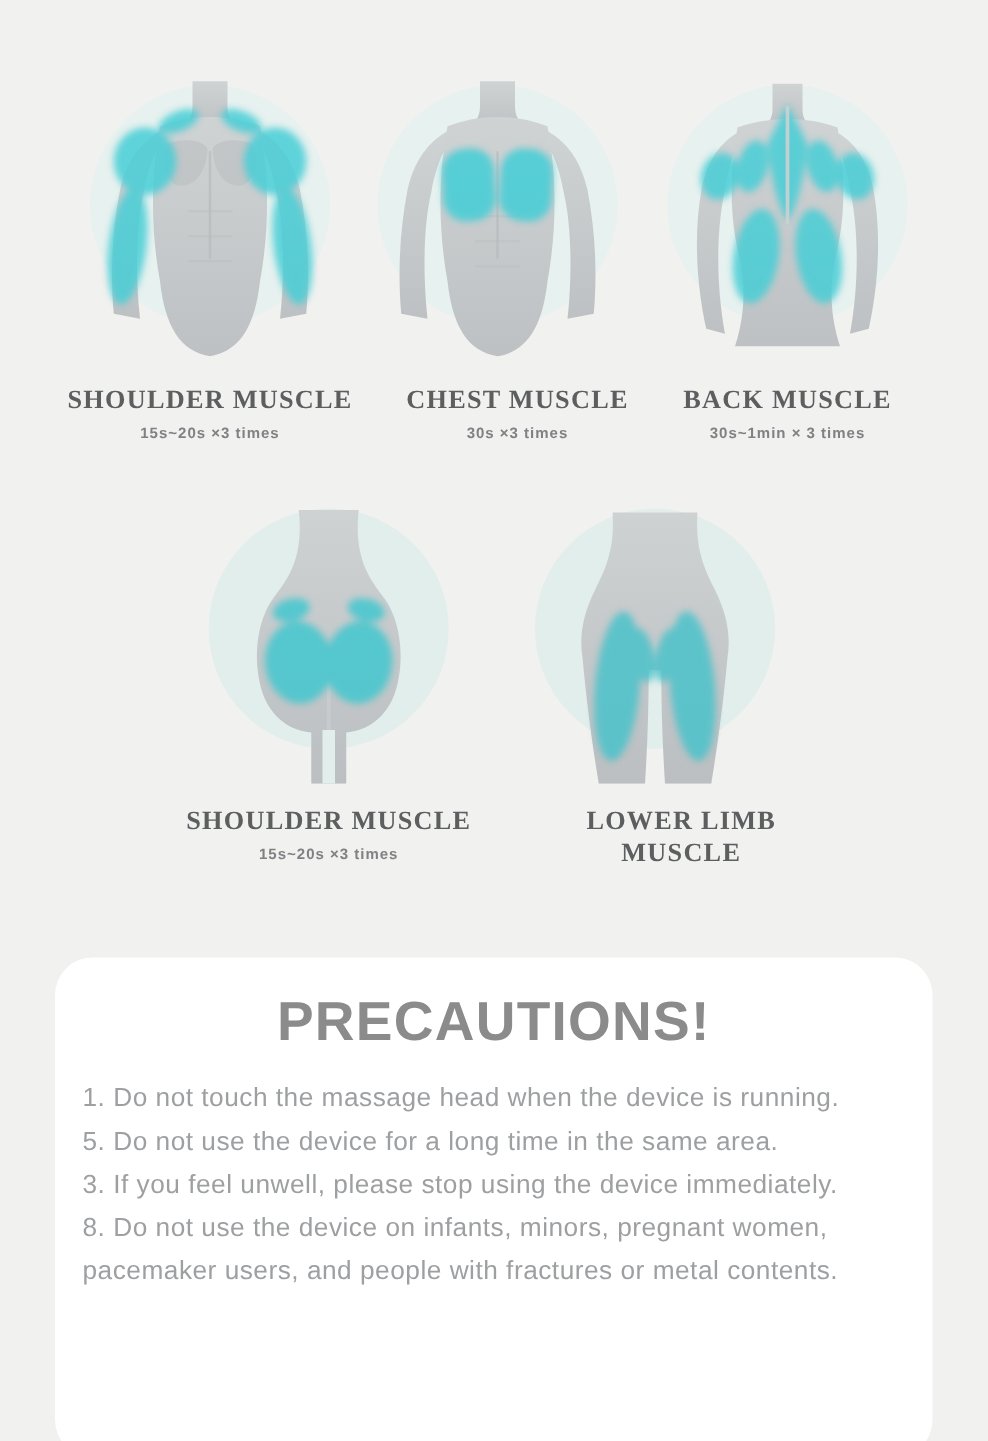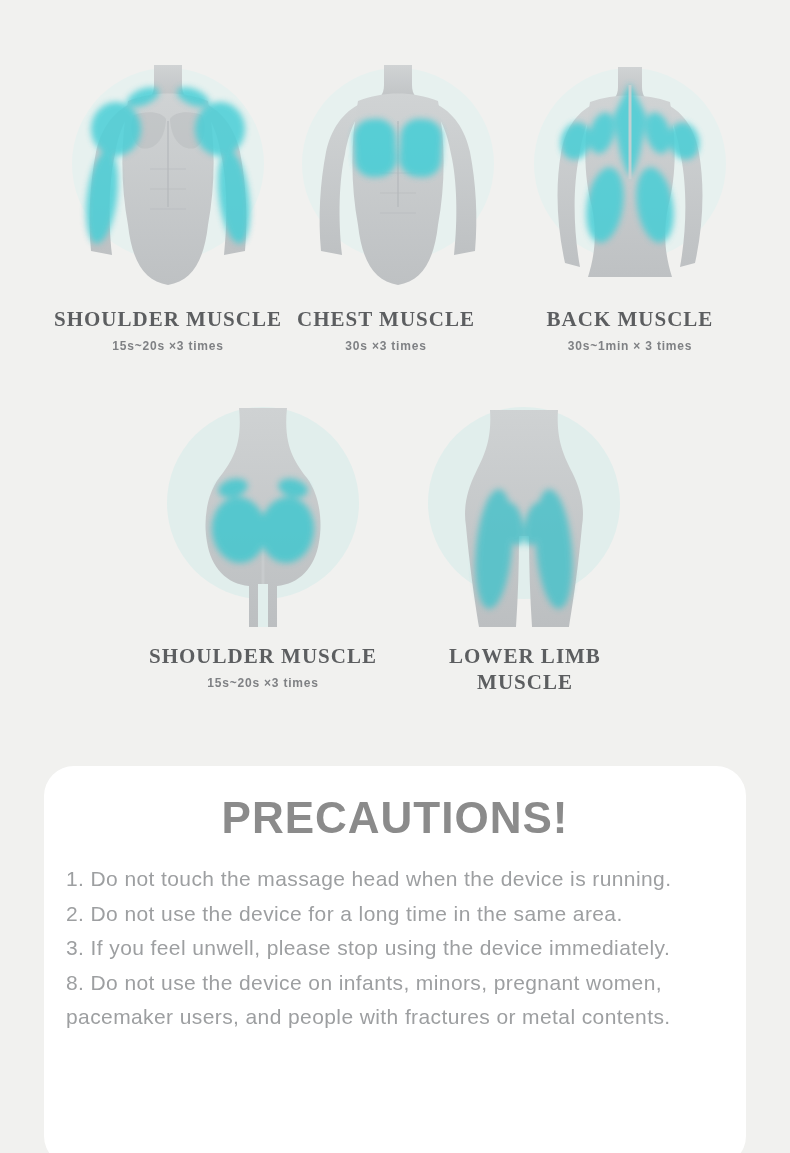--- a/index.html
+++ b/index.html
@@ -17,24 +17,24 @@
   .fig svg{display:block;width:220px;height:240px;}
   .fig1{left:58px;top:55px;}
   .fig2{left:288px;top:55px;}
   .fig3{left:520px;top:55px;}
   .fig4{left:153px;top:394px;}
   .fig5{left:414px;top:394px;}
 
   
   .label-block{position:absolute;text-align:center;}
   .lb1{left:46px;top:306px;width:244px;}
-  .lb2{left:264px;top:306px;width:244px;}
+  .lb2{left:292px;top:306px;width:244px;}
   .lb3{left:508px;top:306px;width:244px;}
   .lb4{left:141px;top:643px;width:244px;}
-  .lb5{left:400px;top:643px;width:250px;}
+  .lb5{left:420px;top:643px;width:250px;}
   .muscle-title{
     font-size:21px;font-weight:700;color:#5c5e60;
     letter-spacing:1px;line-height:26px;font-family:Liberation Serif, serif;
   }
   .muscle-duration{
     margin-top:4px;
     font-size:12px;font-weight:700;color:#7f8184;
     letter-spacing:0.8px;line-height:20px;
   }
 
@@ -237,19 +237,19 @@
     <div class="muscle-duration">15s~20s ×3 times</div>
   </div>
   <div class="label-block lb5">
     <div class="muscle-title">LOWER LIMB MUSCLE</div>
   </div>
 
   <div class="card">
     <h2 class="card-title">PRECAUTIONS!</h2>
     <div class="card-items">
       <p>1. Do not touch the massage head when the device is running.</p>
-      <p>2. Do not use the device for a long time in the same area.</p>
+      <p>5. Do not use the device for a long time in the same area.</p>
       <p>3. If you feel unwell, please stop using the device immediately.</p>
       <p>8. Do not use the device on infants, minors, pregnant women, pacemaker users, and people with fractures or metal contents.</p>
     </div>
   </div>
 
 </div>
 
 </body></html>

